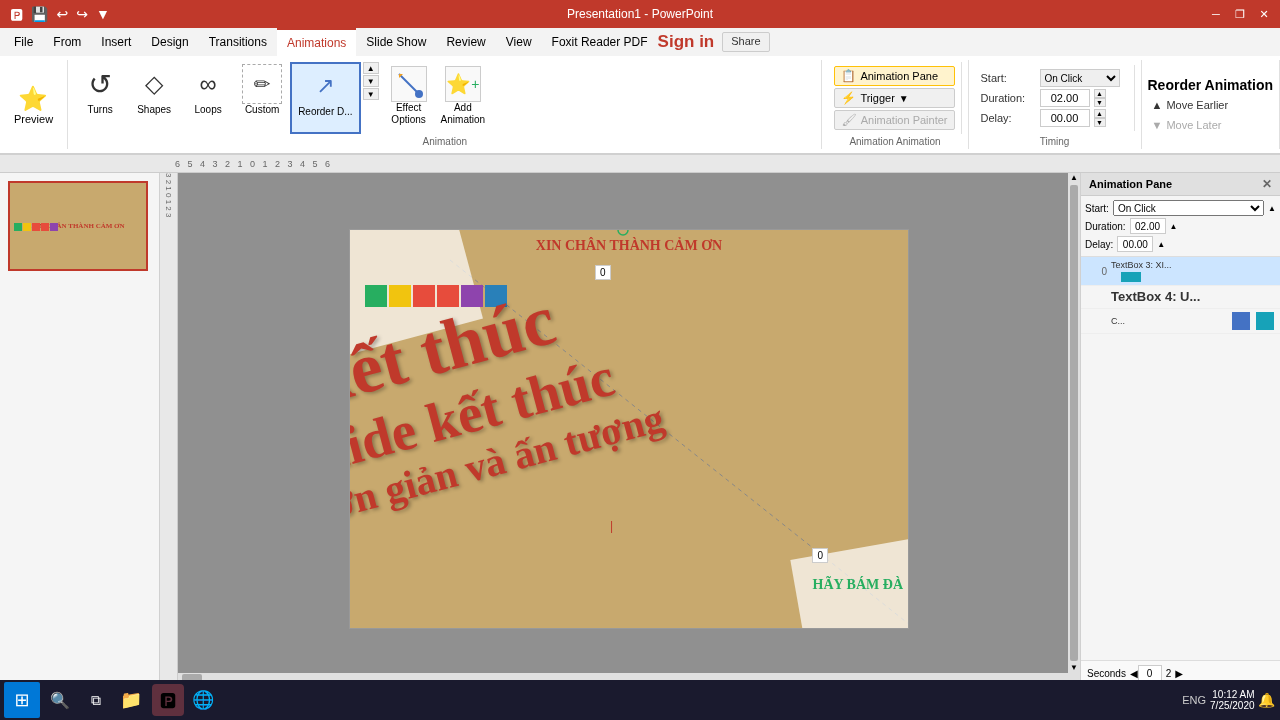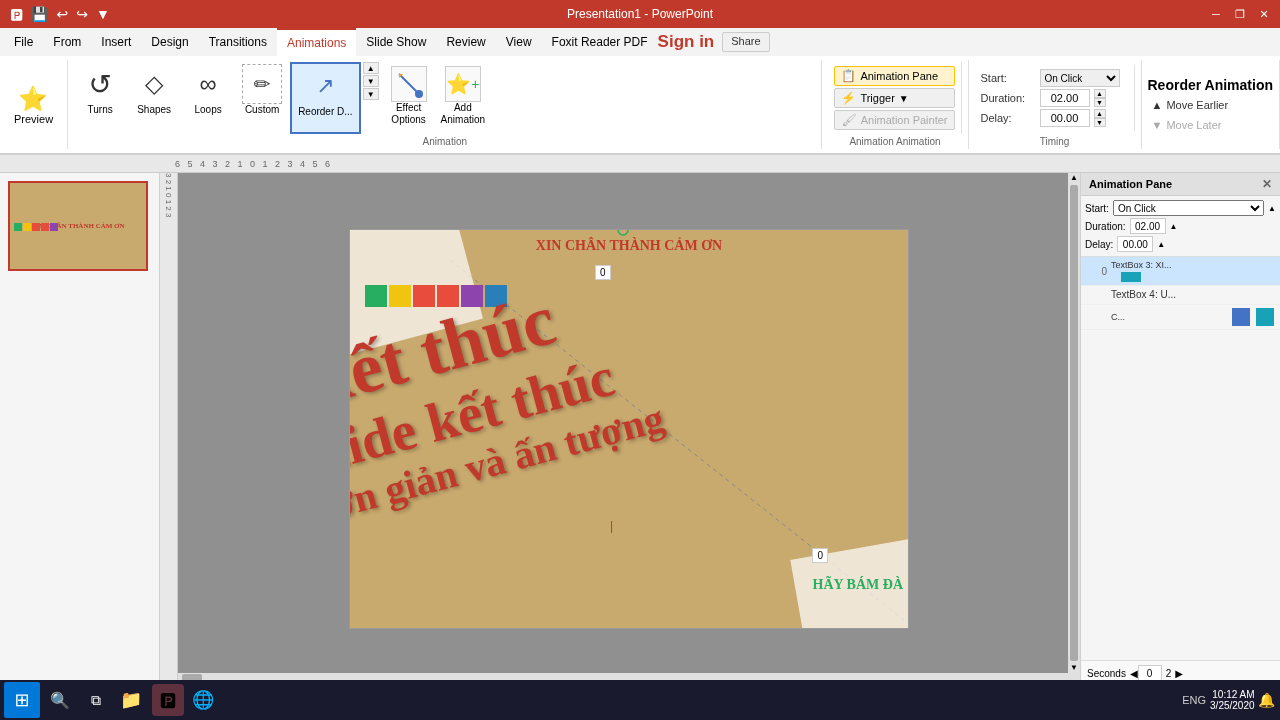--- a/index.html
+++ b/index.html
@@ -408,21 +408,21 @@
         <span class="anim-item-num">0</span>
         <div style="display:flex; flex-direction:column; flex:1; gap:1px;justify-content:flex-end;">
           <span style="font-size:9px; color:#333;">TextBox 3: XI...</span>
           <div class="anim-item-bar teal" style="height:10px;"></div>
           <div style="width:20px; height:10px; background:#17a2b8; margin-left:10px;"></div>
         </div>
       </div>
       <div class="anim-item">
         <span class="anim-item-num"></span>
         <div style="display:flex; flex-direction:column; flex:1; gap:1px;">
-          <span style="font-size:10px; color:#333;">TextBox 4: U...</span>
+          <span style="font-size:13px; color:#333;font-weight:bold;">TextBox 4: U...</span>
           <div class="anim-item-bar" style="height:10px; background:#4472c4;"></div>
         </div>
       </div>
       <div class="anim-item">
         <span class="anim-item-num"></span>
         <div style="display:flex; flex-direction:column; flex:1; gap:1px;">
           <span style="font-size:9px; color:#333;">C...</span>
           <div class="anim-item-bar" style="height:10px; background:#4472c4; width:60%;"></div>
         </div>
 
@@ -489,17 +489,17 @@
   <div class="taskbar-icon" style="background:rgba(255,100,100,0.3);">
     <span style="font-size:18px;">🅿</span>
   </div>
   <div class="taskbar-icon">
     <span style="font-size:18px;">🌐</span>
   </div>
   <div class="taskbar-right">
     <span style="font-size:11px; color:#ccc;">ENG</span>
     <div class="taskbar-time">
       <span>10:12 AM</span>
-      <span>3/25/2020</span>
+      <span>7/25/2020</span>
     </div>
     <span style="font-size:14px; cursor:pointer;">🔔</span>
   </div>
 </div>
 
 </body></html>

